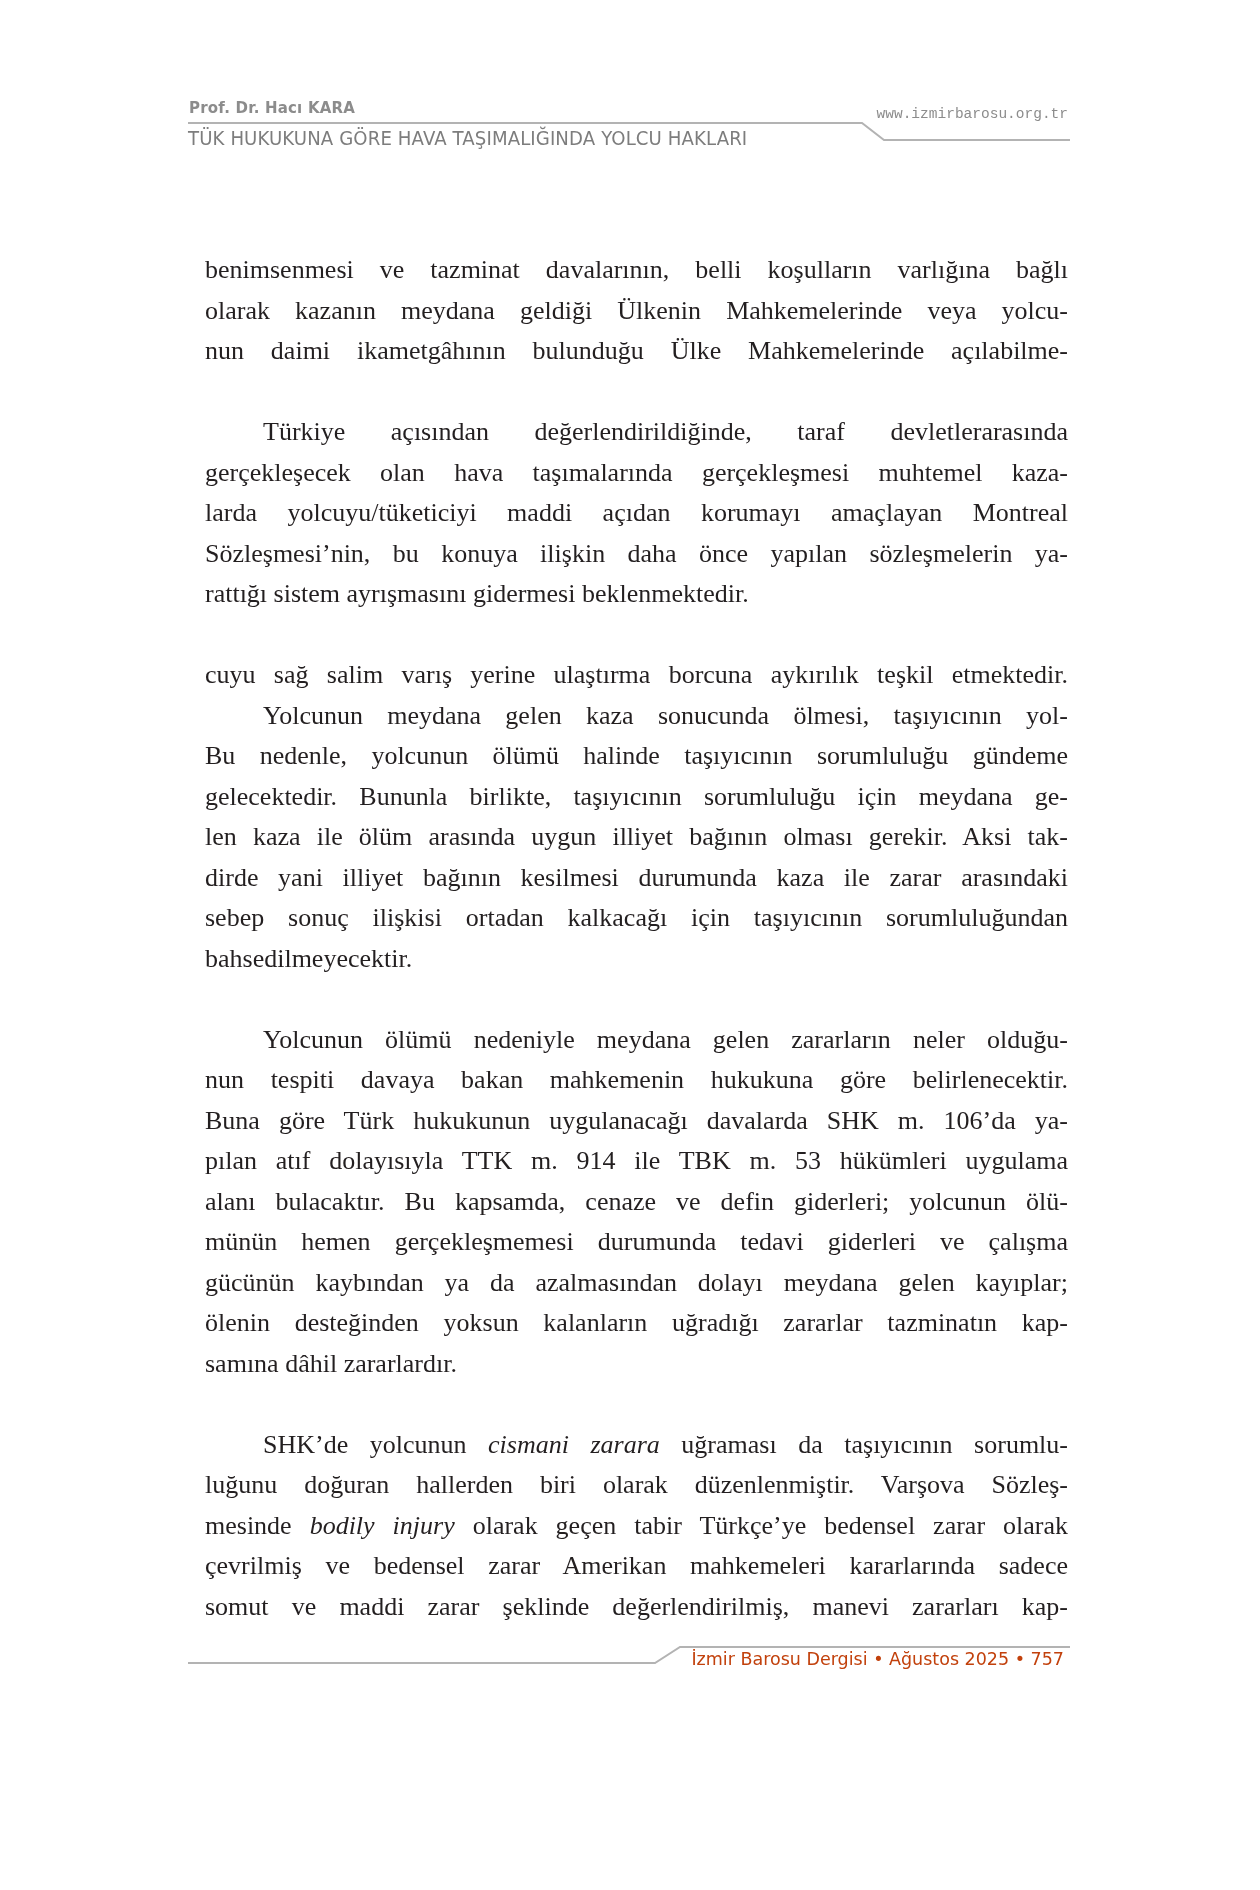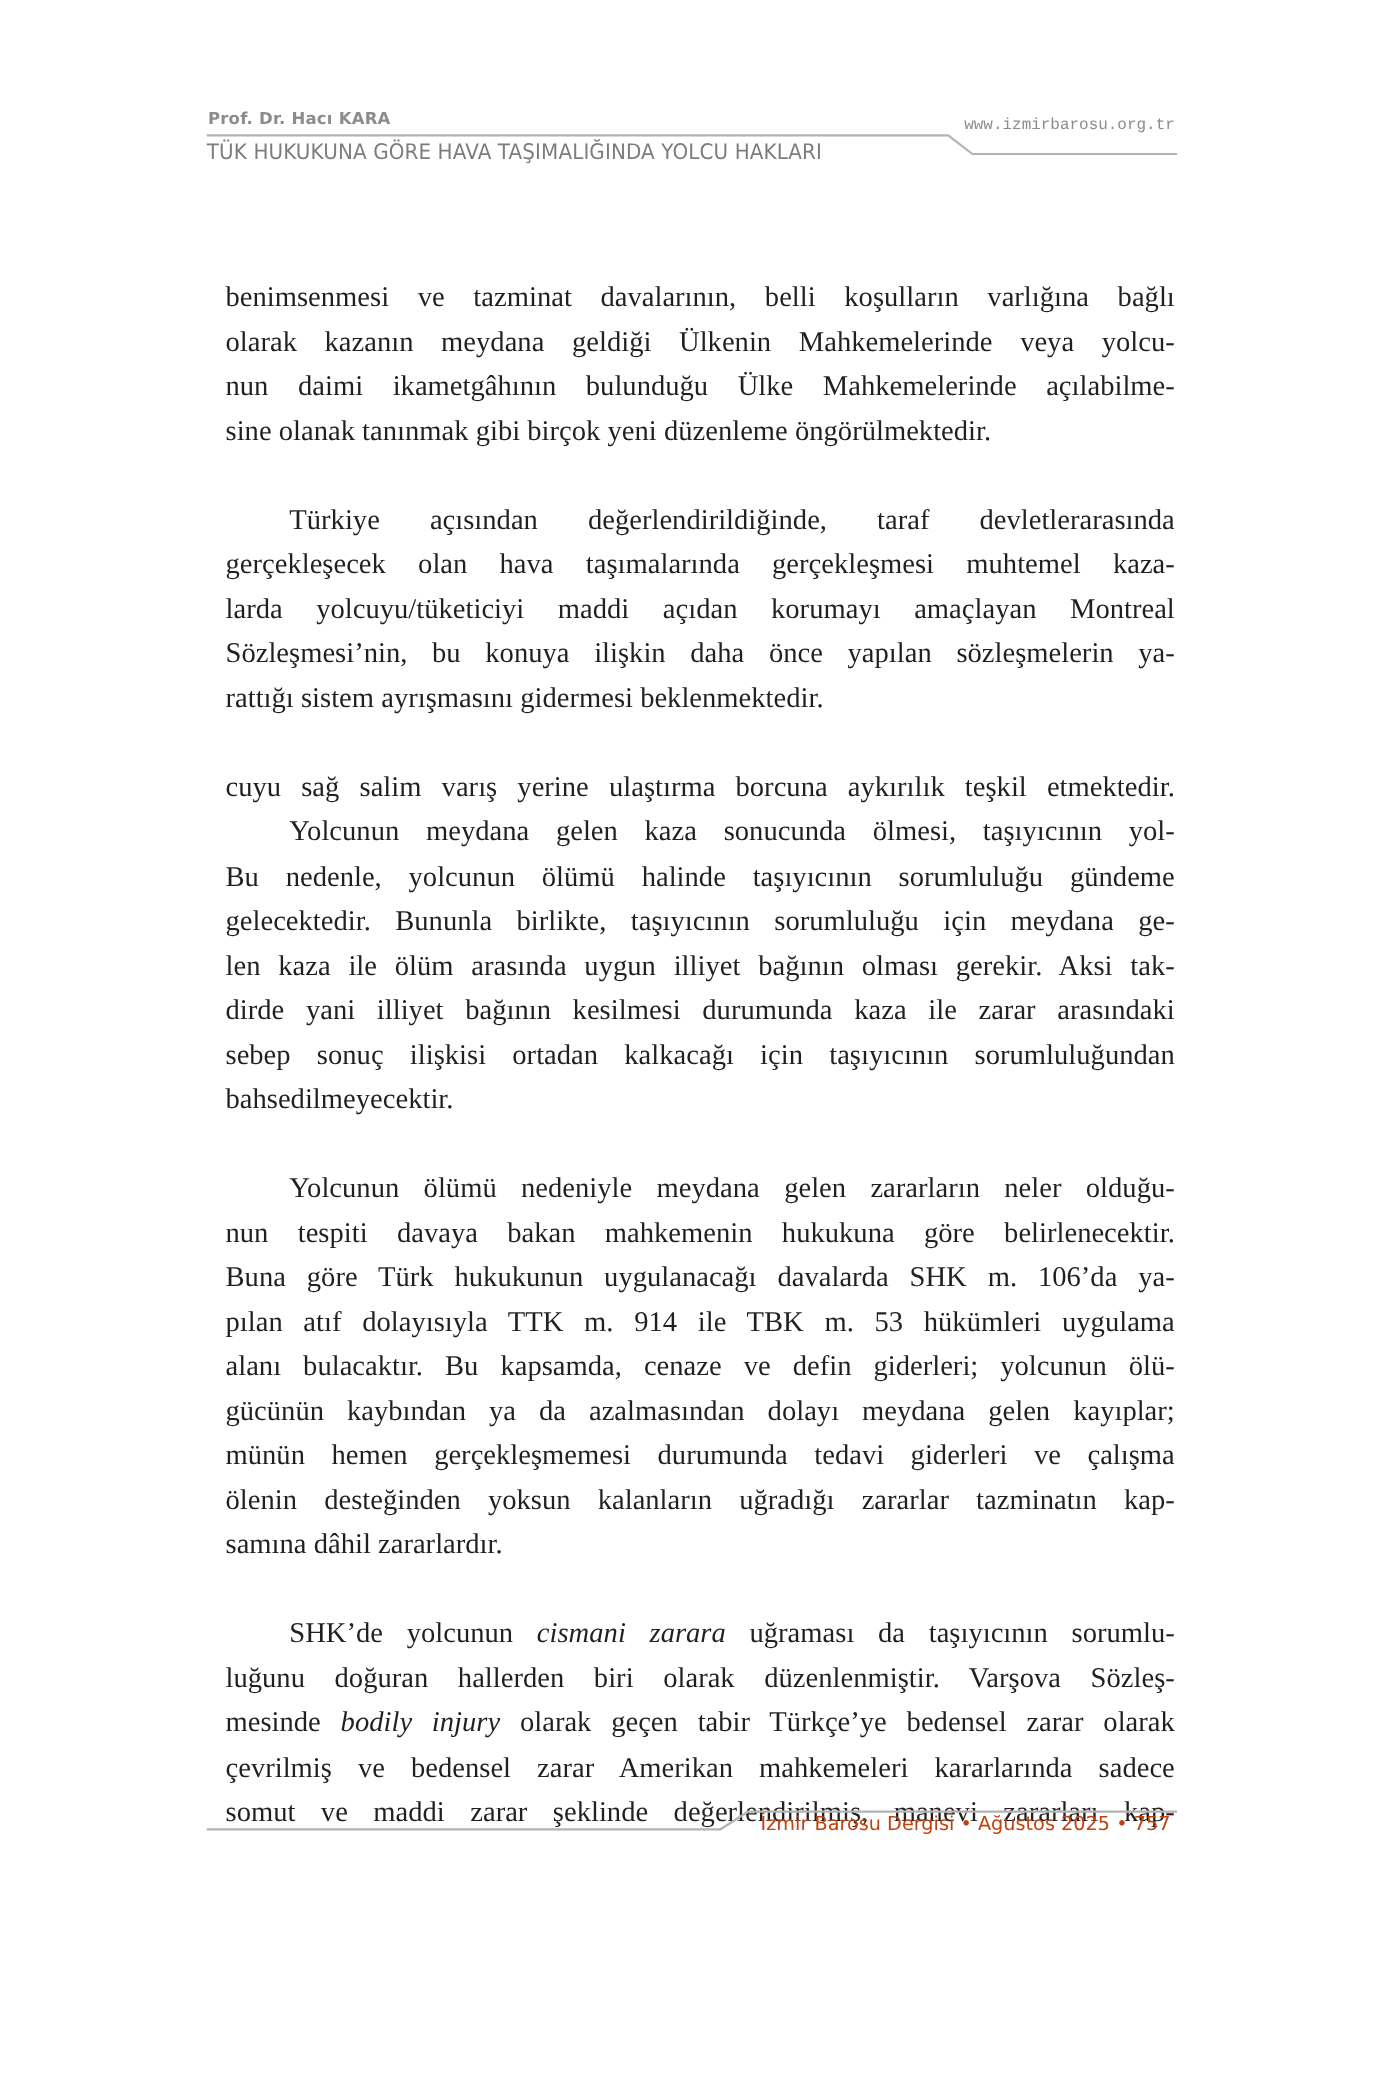--- a/index.html
+++ b/index.html
@@ -51,21 +51,20 @@
 
   <svg class="rule" width="1260" height="200" viewBox="0 0 1260 200">
     <polyline points="188,123 862,123 884,140 1070,140" fill="none" stroke="#b3b3b3" stroke-width="2"></polyline>
   </svg>
 
   <div class="body-text" id="article-body">
       <div>
         <div class="line">benimsenmesi ve tazminat davalarının, belli koşulların varlığına bağlı</div>
         <div class="line">olarak kazanın meydana geldiği Ülkenin Mahkemelerinde veya yolcu-</div>
         <div class="line">nun daimi ikametgâhının bulunduğu Ülke Mahkemelerinde açılabilme-</div>
-        <div class="line last">sine olanak tanınmak gibi birçok yeni düzenleme öngörülmektedir.</div>
       </div>
       <div class="gap"></div>
       <div>
         <div class="line indent">Türkiye açısından değerlendirildiğinde, taraf devletlerarasında</div>
         <div class="line">gerçekleşecek olan hava taşımalarında gerçekleşmesi muhtemel kaza-</div>
         <div class="line">larda yolcuyu/tüketiciyi maddi açıdan korumayı amaçlayan Montreal</div>
         <div class="line">Sözleşmesi’nin, bu konuya ilişkin daha önce yapılan sözleşmelerin ya-</div>
         <div class="line last">rattığı sistem ayrışmasını gidermesi beklenmektedir.</div>
       </div>
       <div class="gap"></div>
@@ -79,22 +78,22 @@
         <div class="line">sebep sonuç ilişkisi ortadan kalkacağı için taşıyıcının sorumluluğundan</div>
         <div class="line last">bahsedilmeyecektir.</div>
       </div>
       <div class="gap"></div>
       <div>
         <div class="line indent">Yolcunun ölümü nedeniyle meydana gelen zararların neler olduğu-</div>
         <div class="line">nun tespiti davaya bakan mahkemenin hukukuna göre belirlenecektir.</div>
         <div class="line">Buna göre Türk hukukunun uygulanacağı davalarda SHK m. 106’da ya-</div>
         <div class="line">pılan atıf dolayısıyla TTK m. 914 ile TBK m. 53 hükümleri uygulama</div>
         <div class="line">alanı bulacaktır. Bu kapsamda, cenaze ve defin giderleri; yolcunun ölü-</div>
+        <div class="line">münün hemen gerçekleşmemesi durumunda tedavi giderleri ve çalışma</div>
         <div class="line">gücünün kaybından ya da azalmasından dolayı meydana gelen kayıplar;</div>
-        <div class="line">münün hemen gerçekleşmemesi durumunda tedavi giderleri ve çalışma</div>
         <div class="line">ölenin desteğinden yoksun kalanların uğradığı zararlar tazminatın kap-</div>
         <div class="line last">samına dâhil zararlardır.</div>
       </div>
       <div class="gap"></div>
       <div>
         <div class="line indent">SHK’de yolcunun <i>cismani zarara</i> uğraması da taşıyıcının sorumlu-</div>
         <div class="line">luğunu doğuran hallerden biri olarak düzenlenmiştir. Varşova Sözleş-</div>
         <div class="line">mesinde <i>bodily injury</i> olarak geçen tabir Türkçe’ye bedensel zarar olarak</div>
         <div class="line">çevrilmiş ve bedensel zarar Amerikan mahkemeleri kararlarında sadece</div>
         <div class="line">somut ve maddi zarar şeklinde değerlendirilmiş, manevi zararları kap-</div>

